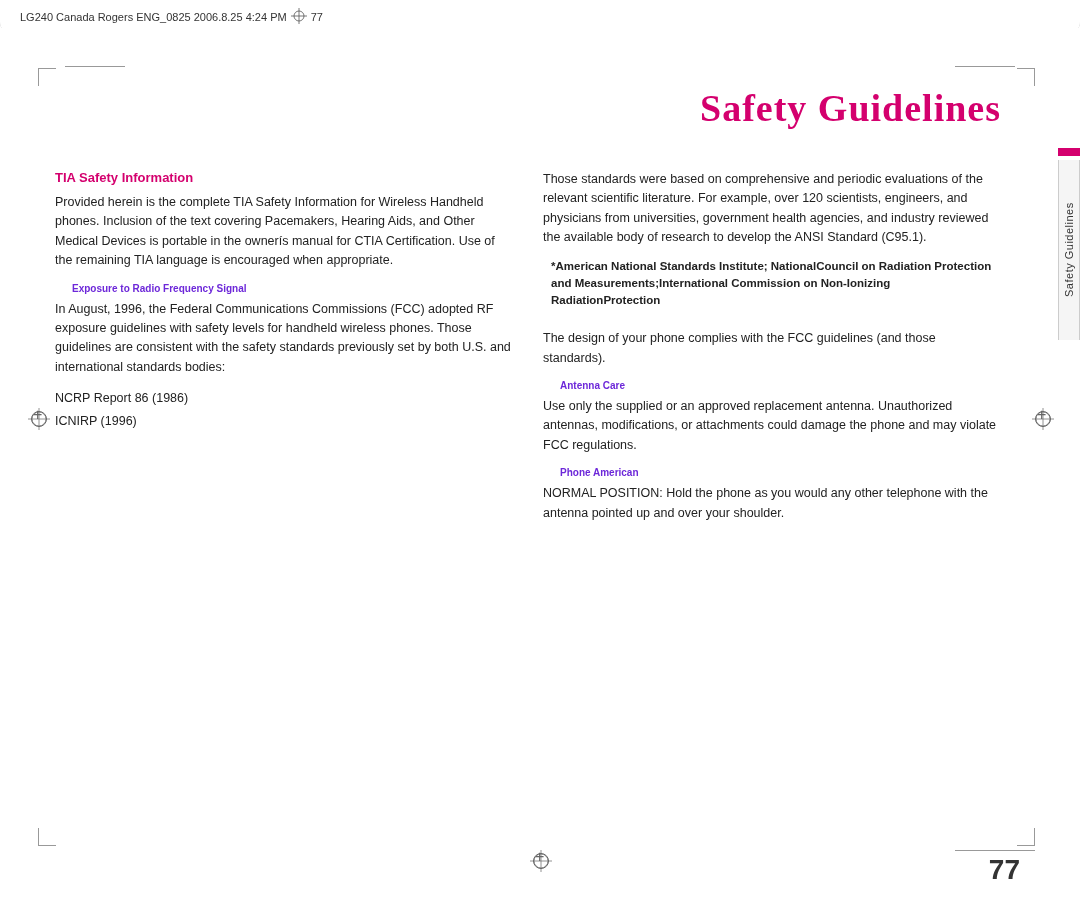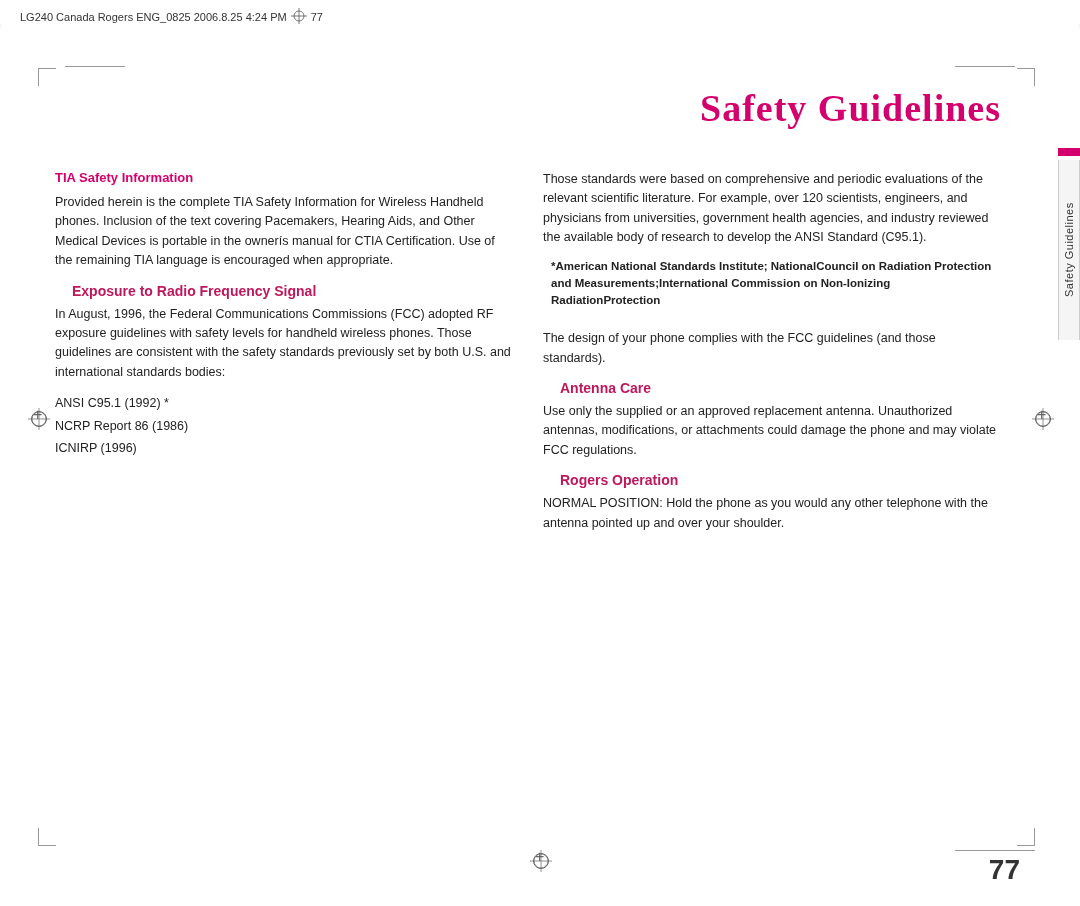--- a/index.html
+++ b/index.html
@@ -117,23 +117,23 @@
 
     
     .section-heading {
       font-size: 13px;
       font-weight: bold;
       color: #d4006e;
       margin-bottom: 8px;
     }
 
     .subsection-heading {
-      font-size: 14px;
-      font-weight: bold;
-      color: #be185d;
+      font-size: 10px;
+      font-weight: bold;
+      color: #6d28d9;
       margin-bottom: 6px;
       margin-top: 12px;
       padding-left: 17px;
     }
 
     .para {
       font-size: 12.5px;
       line-height: 1.55;
       color: #222;
       margin-bottom: 10px;
@@ -330,34 +330,33 @@
 
     <div class="two-col">
 
       <div class="col-left">
         <div class="section-heading">TIA Safety Information</div>
         <p class="para">Provided herein is the complete TIA Safety Information for Wireless Handheld phones. Inclusion of the text covering Pacemakers, Hearing Aids, and Other Medical Devices is portable in the ownerís manual for CTIA Certification. Use of the remaining TIA language is encouraged when appropriate.</p>
 
         <div class="subsection-heading">Exposure to Radio Frequency Signal</div>
         <p class="para">In August, 1996, the Federal Communications Commissions (FCC) adopted RF exposure guidelines with safety levels for handheld wireless phones. Those guidelines are consistent with the safety standards previously set by both U.S. and international standards bodies:</p>
 
-        <div class="list-item">ANSI C95.1 (1992) *</div>
         <div class="list-item">NCRP Report 86 (1986)</div>
         <div class="list-item">ICNIRP (1996)</div>
       </div>
 
       <div class="col-right">
         <p class="para">Those standards were based on comprehensive and periodic evaluations of the relevant scientific literature. For example, over 120 scientists, engineers, and physicians from universities, government health agencies, and industry reviewed the available body of research to develop the ANSI Standard (C95.1).</p>
         <p class="small-note">*American National Standards Institute; NationalCouncil on Radiation Protection and Measurements;International Commission on Non-Ionizing RadiationProtection</p>
         <p class="para">The design of your phone complies with the FCC guidelines (and those standards).</p>
 
         <div class="subsection-heading">Antenna Care</div>
         <p class="para">Use only the supplied or an approved replacement antenna. Unauthorized antennas, modifications, or attachments could damage the phone and may violate FCC regulations.</p>
 
-        <div class="subsection-heading">Rogers Operation</div>
+        <div class="subsection-heading">Phone American</div>
         <p class="para">NORMAL POSITION: Hold the phone as you would any other telephone with the antenna pointed up and over your shoulder.</p>
       </div>
 
     </div>
   </div>
 
   <div class="bottom-divider"></div>
 
   <div class="page-number">77</div>
 

